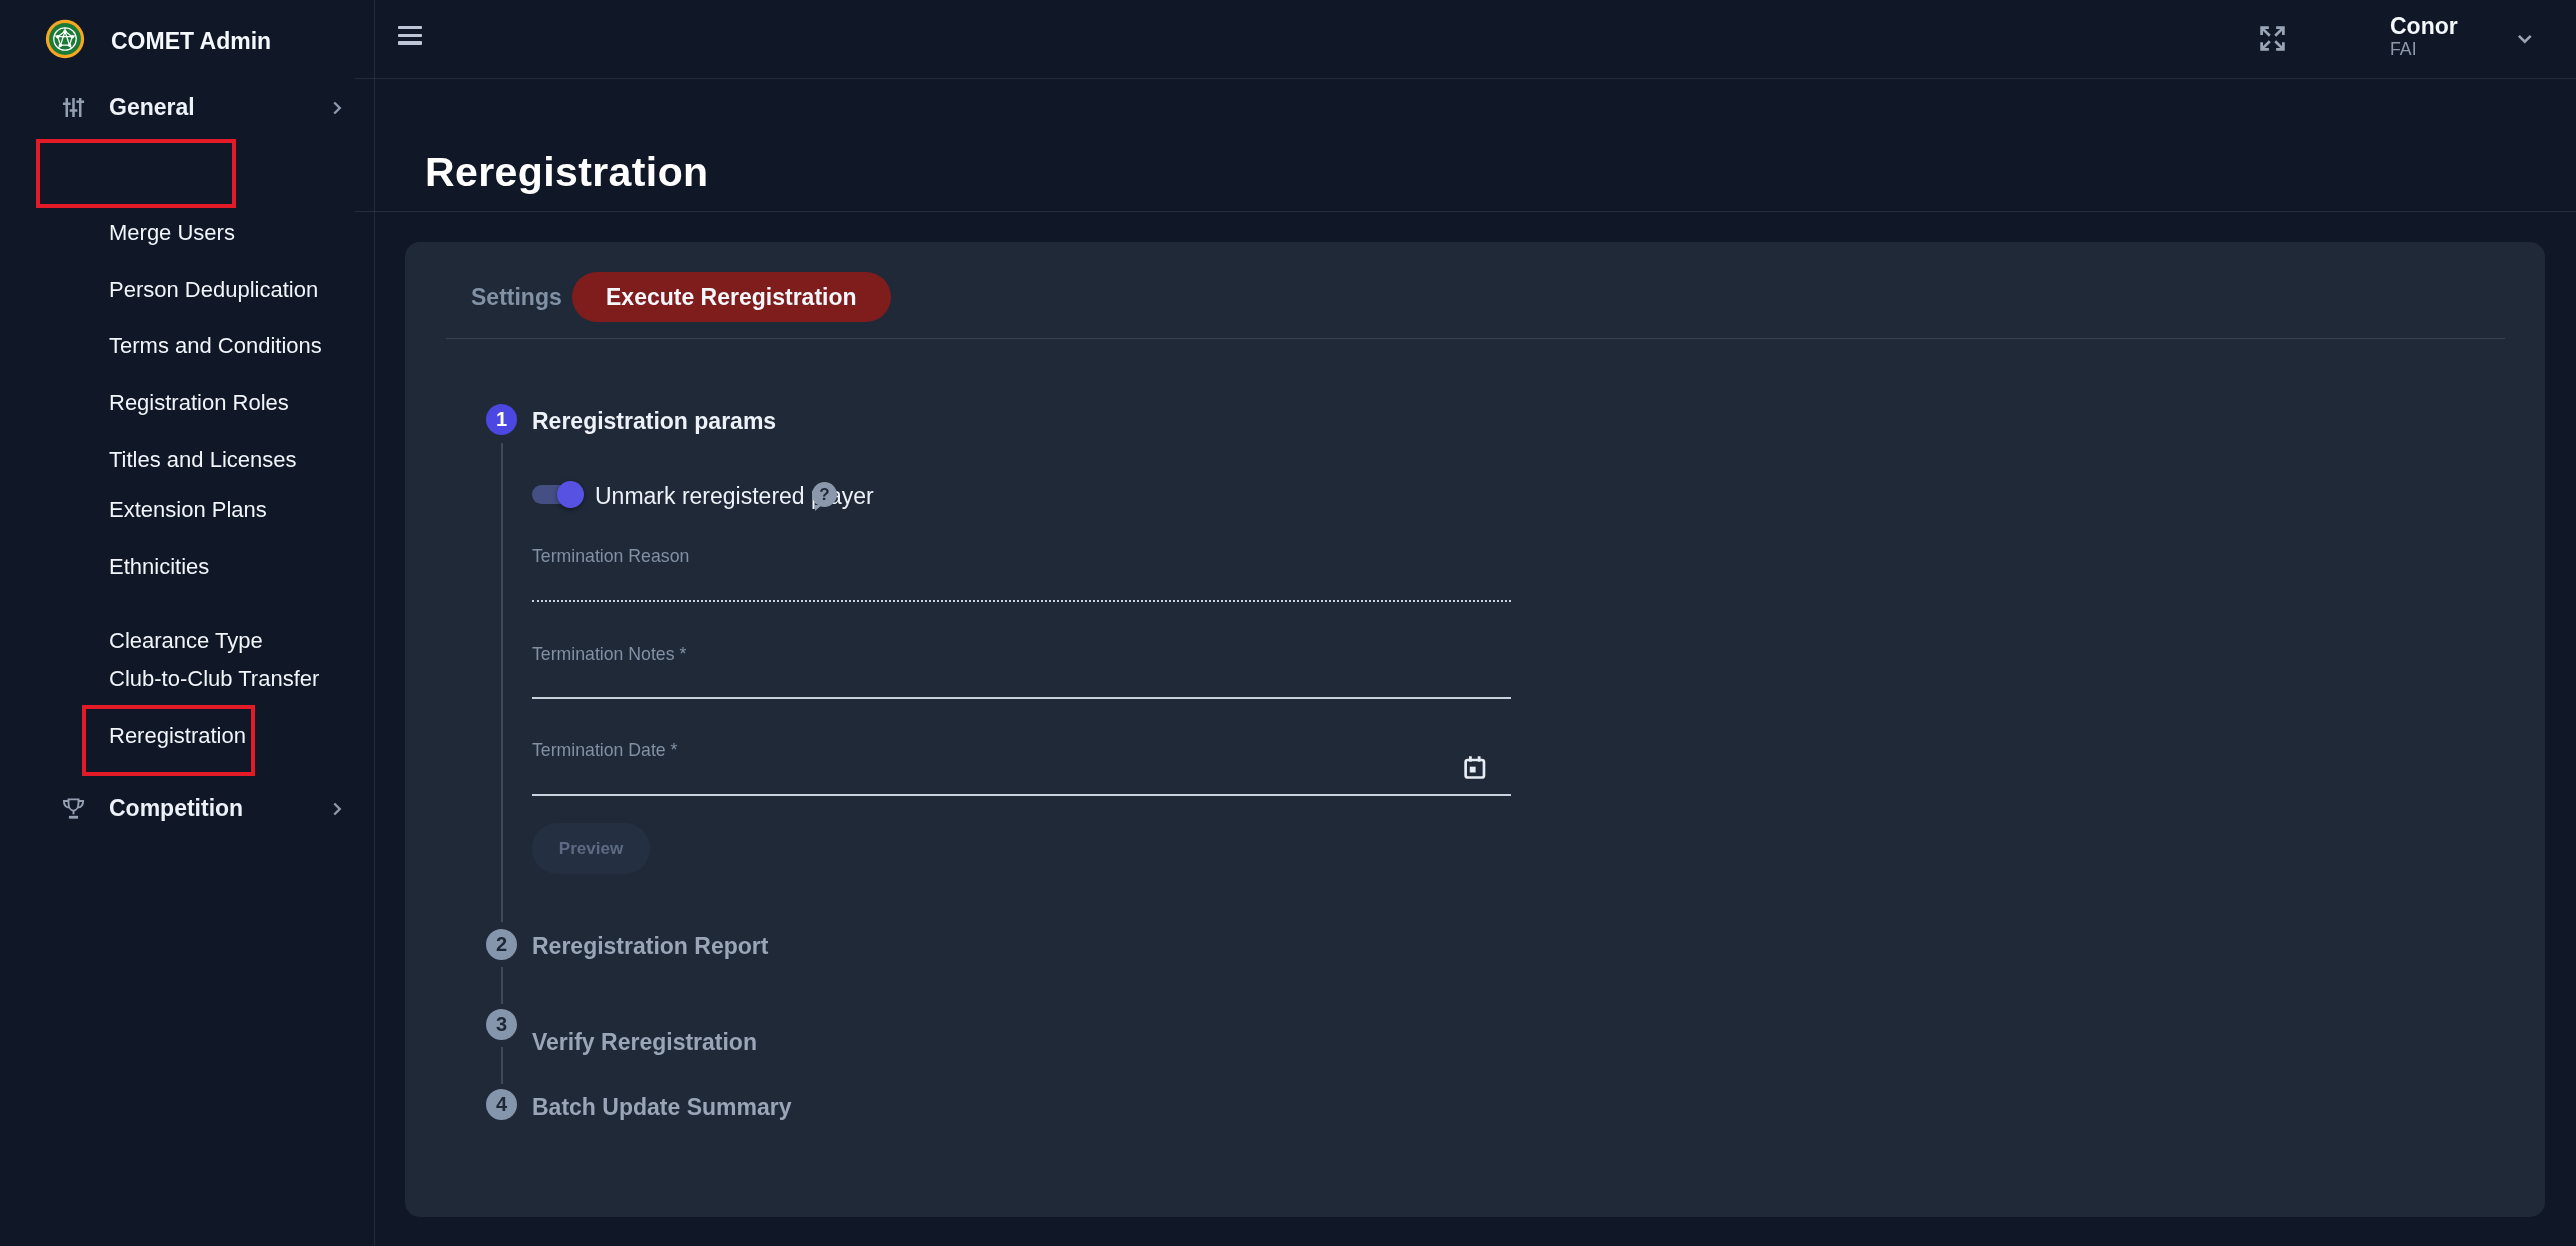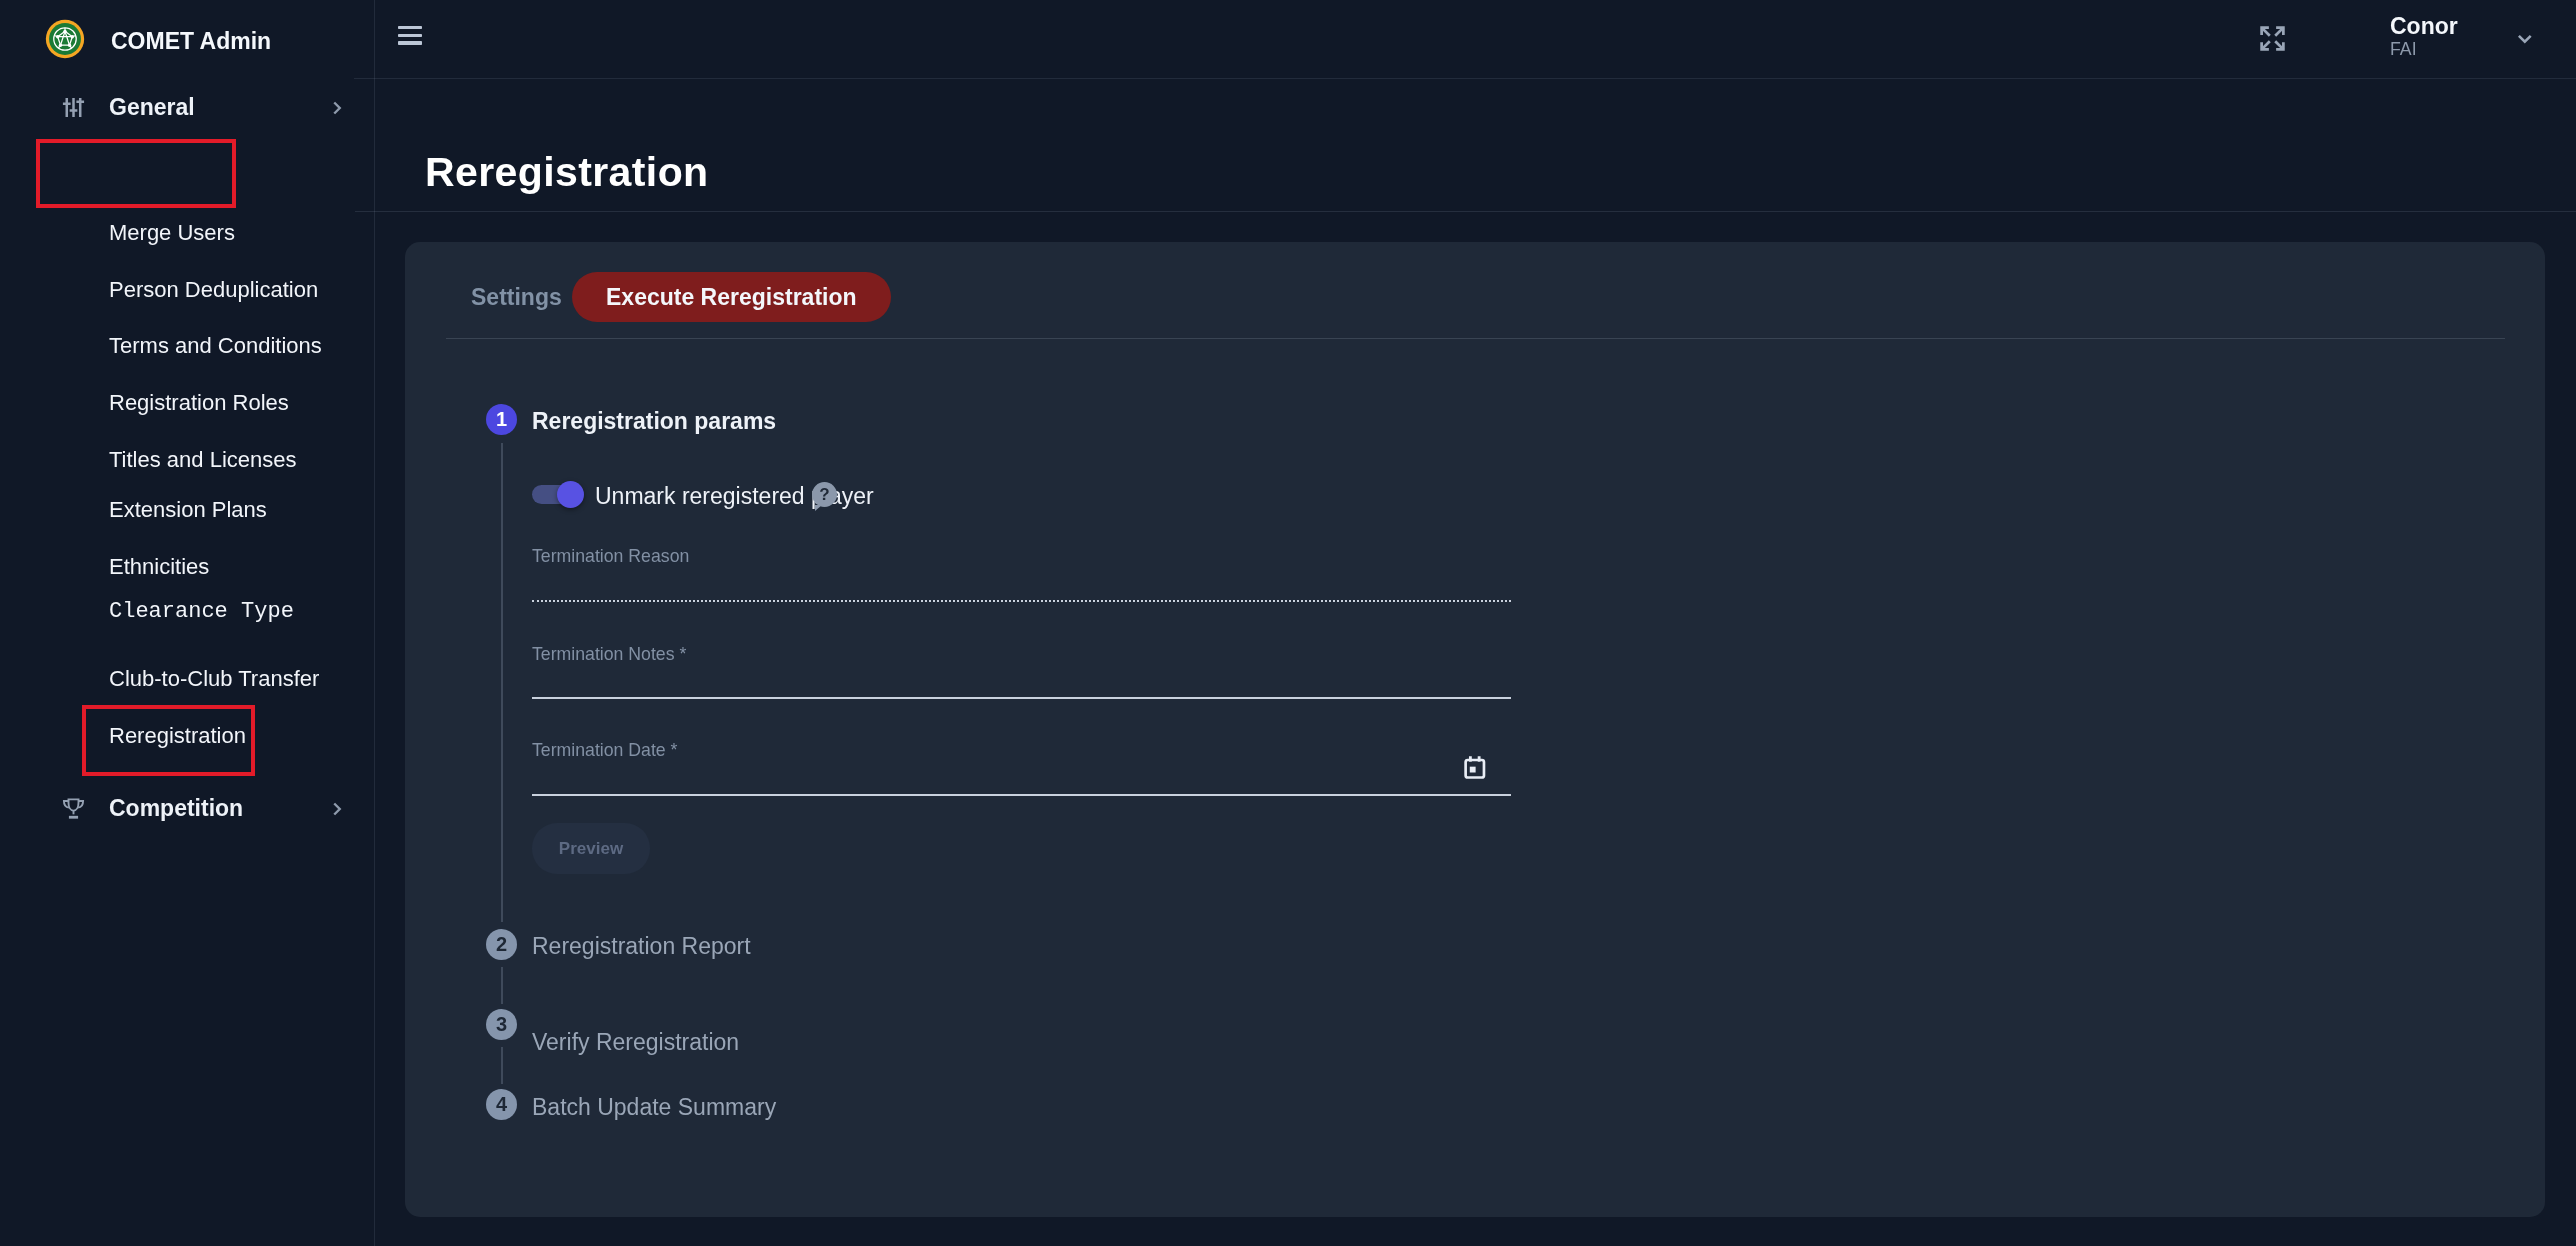--- a/index.html
+++ b/index.html
@@ -16,21 +16,21 @@
   .nav-row{position:absolute;left:0;width:354px;height:46px;}
   .nav-icon{position:absolute;left:41px;top:11px;width:25px;height:25px;}
   .nav-label{position:absolute;left:89px;top:10px;font-size:23px;font-weight:600;color:#eef2f8;}
   .nav-chevron{position:absolute;left:306px;top:12.7px;width:22px;height:22px;}
   .sub-label{position:absolute;left:89px;top:11px;font-size:22px;font-weight:500;color:#f2f5fa;}
 
   .row-general{top:84px;padding-left:12px;}
   .row-registration{top:149px;}
   .row-sub0{top:209px;} .row-sub1{top:266px;} .row-sub2{top:322px;}
   .row-sub3{top:379px;} .row-sub4{top:436px;} .row-sub5{top:486px;}
-  .row-sub6{top:543px;} .row-sub7{top:588px;font-family:Liberation Mono, monospace;} .row-sub8{top:655px;}
+  .row-sub6{top:543px;} .row-sub7{top:617px;} .row-sub8{top:655px;}
   .row-sub9{top:712px;} .row-competition{top:785px;}
 
   .anno{position:absolute;border:4.2px solid #e31b29;background:transparent;}
   .anno-registration{left:16px;top:139px;width:192px;height:61px;}
   .anno-reregistration{left:62px;top:705px;width:165px;height:63px;}
 
   
   .topbar{position:absolute;left:354px;top:0;width:2222px;height:78px;
           border-bottom:0.8px solid rgba(148,163,184,.14);}
   .hamburger{position:absolute;left:44px;top:26px;width:23.6px;height:23.6px;cursor:pointer;}
@@ -60,21 +60,21 @@
   
   .step-badge{position:absolute;left:81px;width:31px;height:31px;border-radius:50%;
               display:flex;align-items:center;justify-content:center;
               font-size:20px;font-weight:700;}
   .badge-active{background:#4c47e0;color:#ffffff;}
   .badge-idle{background:#8595ac;color:#1e2836;}
   .b1{top:162px;} .b2{top:687px;} .b3{top:767px;} .b4{top:847px;}
 
   .step-label{position:absolute;left:127px;font-size:23px;font-weight:600;}
   .label-active{color:#eef2f8;}
-  .label-idle{color:#9aa6b7;font-weight:400;}
+  .label-idle{color:#9aa6b7;font-weight:700;}
   .l1{top:166px;} .l2{top:691px;} .l3{top:787px;} .l4{top:852px;}
 
   .connector{position:absolute;left:96px;width:1.7px;background:rgba(148,163,184,.28);}
   .c1{top:201px;height:479px;} .c2{top:725px;height:37px;} .c3{top:805px;height:37px;}
 
   
   .toggle{position:absolute;left:127px;top:243px;width:51px;height:19.4px;border-radius:10px;
           background:#454f83;cursor:pointer;}
   .toggle-thumb{position:absolute;left:25px;top:-4.2px;width:27px;height:27px;border-radius:50%;
                 background:#5852e3;box-shadow:0 1.7px 5px rgba(0,0,0,.4);}

